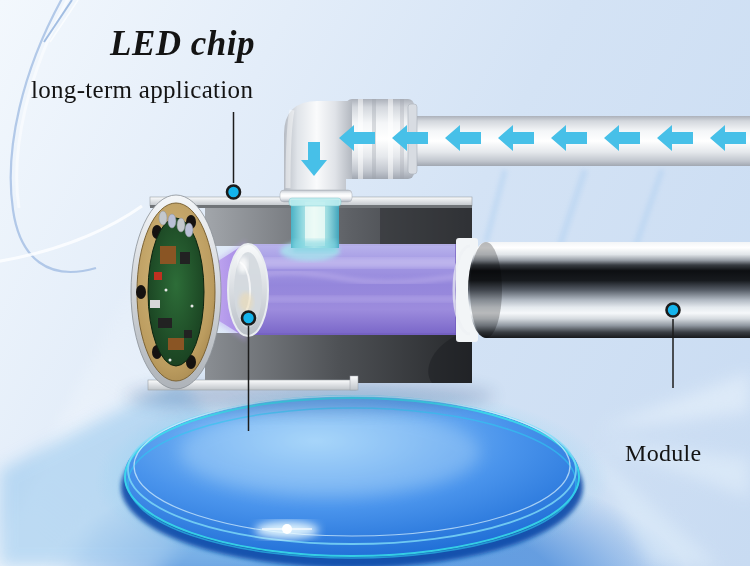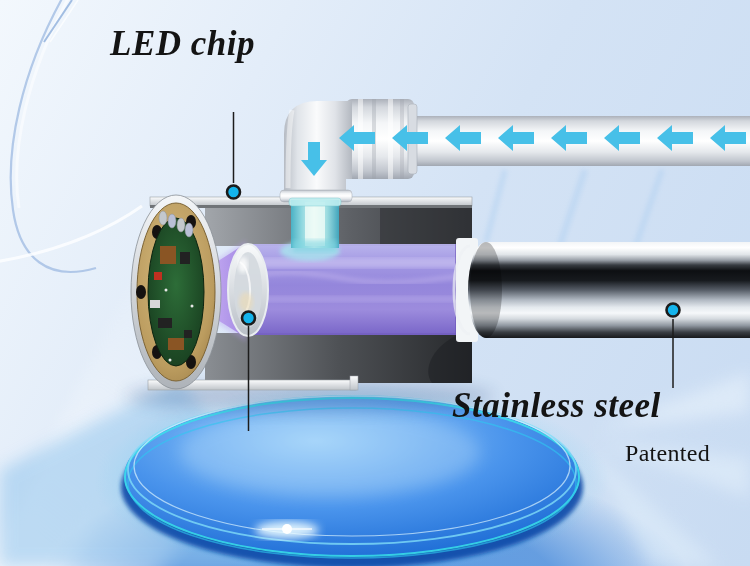--- a/index.html
+++ b/index.html
@@ -285,16 +285,16 @@
     <line x1="233.5" y1="112" x2="233.5" y2="183" stroke-width="1.5"></line>
     <line x1="248.5" y1="326" x2="248.5" y2="431" stroke-width="1.5"></line>
     <line x1="673" y1="319" x2="673" y2="388" stroke-width="1.5"></line>
     <circle cx="233.5" cy="192" r="6.5" fill="#14b4ec" stroke-width="2.6"></circle>
     <circle cx="248.5" cy="318" r="6.5" fill="#14b4ec" stroke-width="2.6"></circle>
     <circle cx="673" cy="310" r="6.5" fill="#14b4ec" stroke-width="2.6"></circle>
   </g>
 </svg>
 
 <div class="label title t-led">LED chip</div>
-<div class="label title t-steel">Stainless steel</div>
-<div class="label sub  t-durable">Patented</div>
+<div class="label sub  t-led-sub">long-term application</div>
+<div class="label sub  t-durable">Module</div>
 
 </div>
 
 </body></html>

